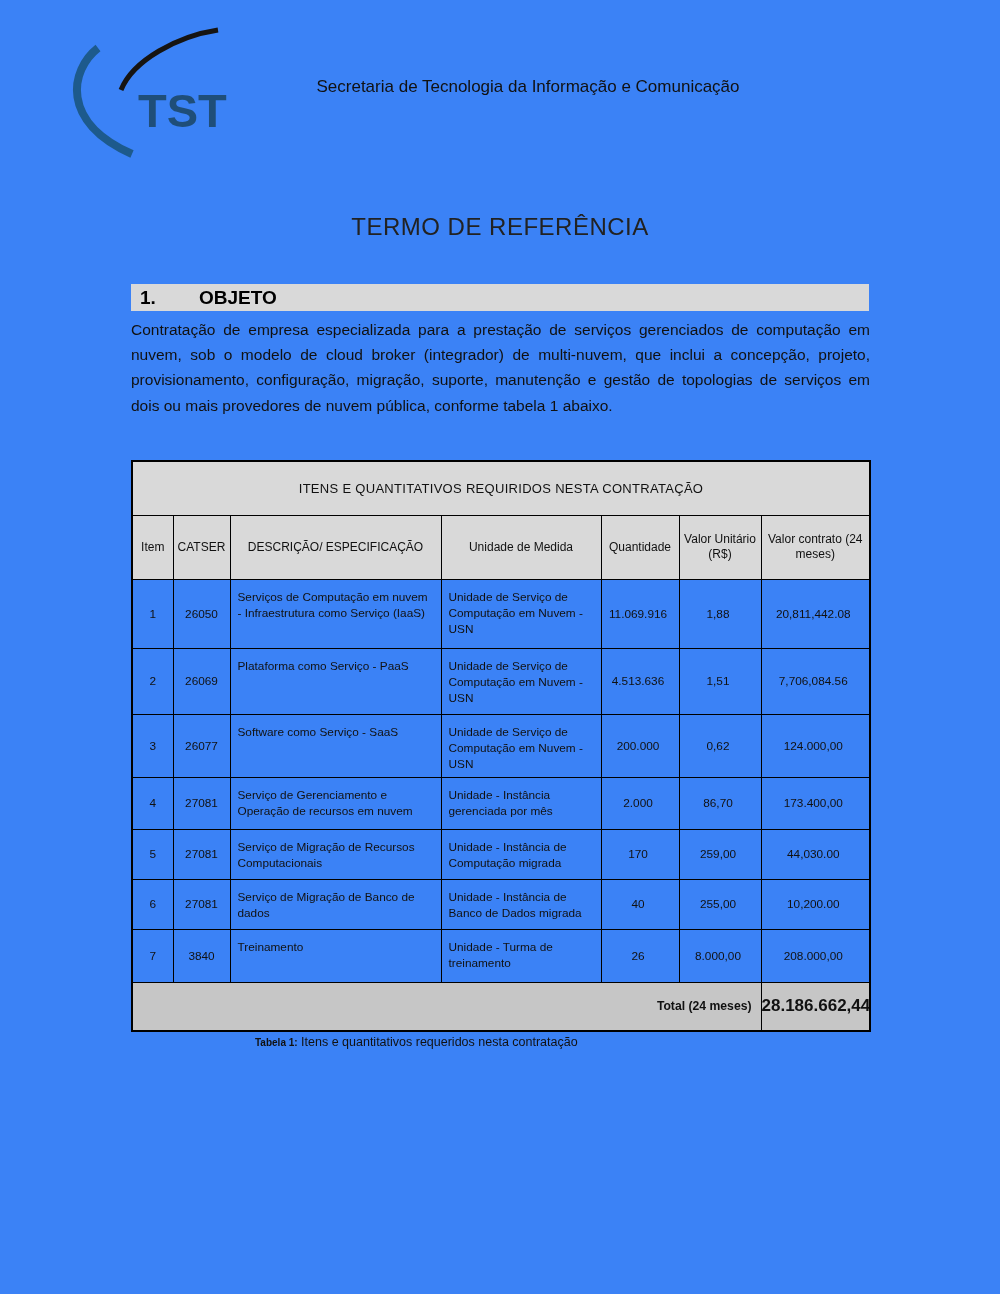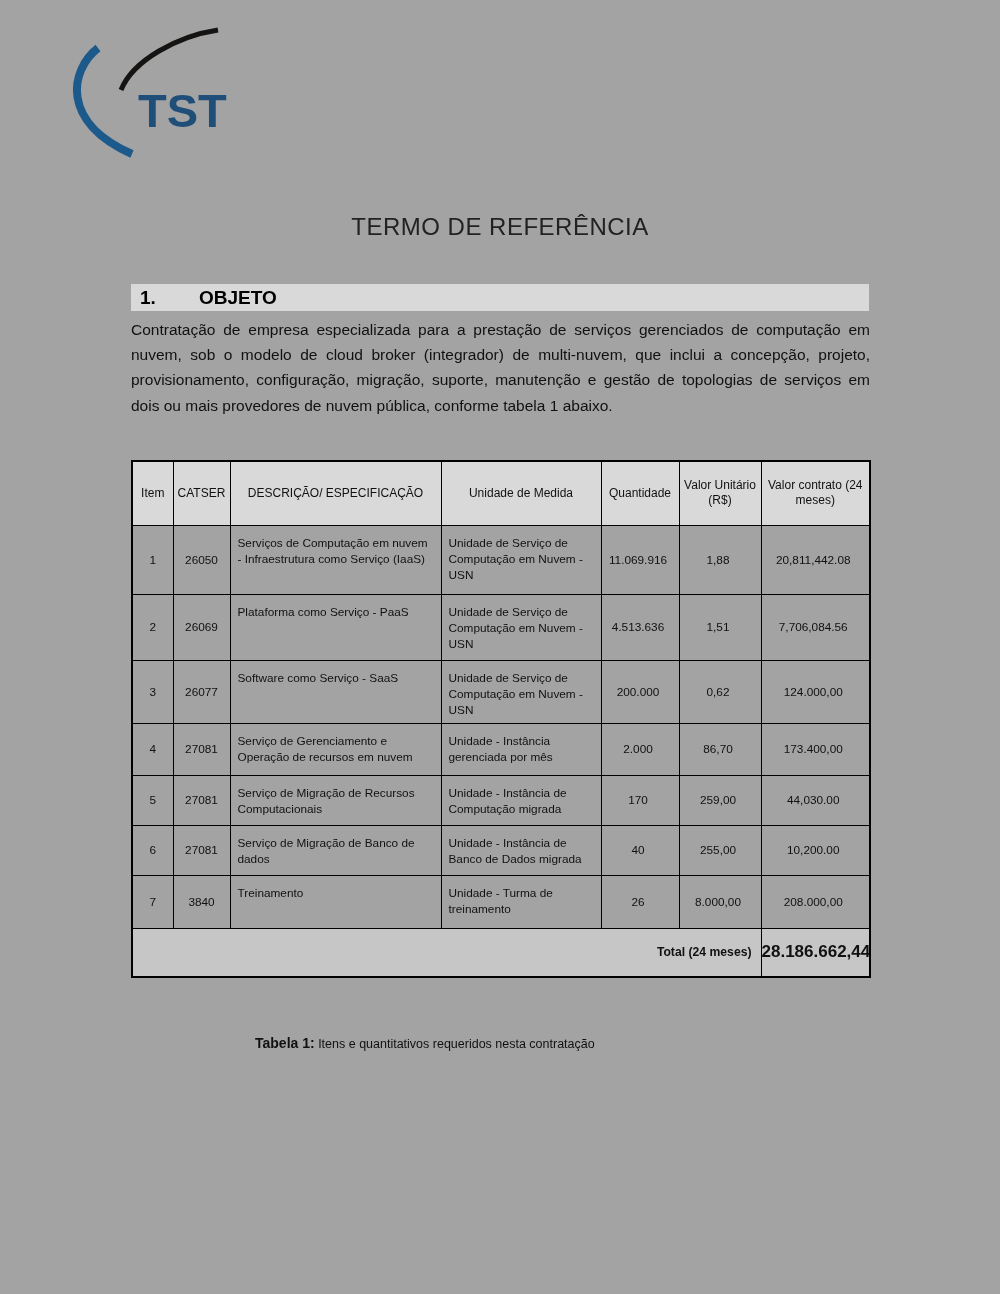--- a/index.html
+++ b/index.html
@@ -1,18 +1,18 @@
 <!DOCTYPE html>
 <html><head>
 <meta charset="utf-8">
 <style>
   * { margin:0; padding:0; box-sizing:border-box; }
   html,body { background:#888; }
   #page {
-    position:relative; width:1000px; height:1294px; background:#a3a3a3;
+    position:relative; width:1000px; height:1294px; background:#3b82f6;
     margin:0 auto; font-family:"Liberation Sans", sans-serif; color:#000;
     overflow:hidden;
   }
   
   #logo { position:absolute; left:60px; top:26px; width:175px; height:138px; }
   #org-block { position:absolute; left:156px; top:74px; width:744px; text-align:center; }
   #org-name { font-size:17.5px; color:#111; letter-spacing:0.2px; line-height:25px; }
   #org-dept { font-size:17px; color:#111; line-height:25px; }
   
   #doc-title { position:absolute; left:0; top:213px; width:1000px; text-align:center;
@@ -40,34 +40,35 @@
   tbody .c4, tbody .c5, tbody .c6 { text-align:center; vertical-align:middle; padding-right:4px; }
   tbody tr:nth-child(1){height:69px} tbody tr:nth-child(2){height:66px}
   tbody tr:nth-child(3){height:63px} tbody tr:nth-child(4){height:52px}
   tbody tr:nth-child(5){height:50px} tbody tr:nth-child(6){height:50px}
   tbody tr:nth-child(7){height:53px}
   tfoot td { height:49px; background:#c6c6c6; font-weight:bold; vertical-align:middle; }
   #total-label-cell { text-align:right; padding-right:9px; font-size:12.2px; }
   #total-value-cell { text-align:center; font-size:17px; }
   
   #table-caption { position:absolute; left:255px; top:1035px; font-size:12.5px; color:#111; }
-  #table-caption b { font-size:14px; }
+  #table-caption b { font-size:10px; }
 </style>
 </head>
 <body>
 
 <div id="page">
 
   <svg id="logo" viewBox="0 0 175 138" xmlns="http://www.w3.org/2000/svg">
     <path d="M 38 22 C 10 44, 0 96, 72 128" fill="none" stroke="#1d5a8c" stroke-width="8"></path>
     <path d="M 158 4 C 118 10, 73 34, 61 64" fill="none" stroke="#161412" stroke-width="5"></path>
     <text x="78" y="101" font-family="Liberation Sans, sans-serif" font-size="47" font-weight="bold" fill="#1f4e79">TST</text>
   </svg>
 
   <div id="org-block">
+    <div id="org-dept">Secretaria de Tecnologia da Informação e Comunicação</div>
   </div>
 
   <div id="doc-title">TERMO DE REFERÊNCIA</div>
 
   <div id="section-heading">
     <span id="section-num">1.</span>
     <span id="section-title">OBJETO</span>
   </div>
 
   <div id="objeto-paragraph">Contratação de empresa especializada para a prestação de serviços gerenciados de computação em nuvem, sob o modelo de cloud broker (integrador) de multi-nuvem, que inclui a concepção, projeto, provisionamento, configuração, migração, suporte, manutenção e gestão de topologias de serviços em dois ou mais provedores de nuvem pública, conforme tabela 1 abaixo.</div>
@@ -77,20 +78,23 @@
       <colgroup>
         <col style="width:41px">
           <col style="width:57px">
           <col style="width:211px">
         <col style="width:160px">
           <col style="width:78px">
           <col style="width:82px">
         <col style="width:109px">
       </colgroup>
       <thead>
+        <tr>
+          <th id="title-cell" colspan="7">ITENS E QUANTITATIVOS REQUIRIDOS NESTA CONTRATAÇÃO</th>
+        </tr>
         <tr class="colhead">
             <th class="c0">Item</th>
             <th class="c1">CATSER</th>
             <th class="c2">DESCRIÇÃO/ ESPECIFICAÇÃO</th>
             <th class="c3">Unidade de Medida</th>
             <th class="c4">Quantidade</th>
             <th class="c5">Valor Unitário (R$)</th>
             <th class="c6">Valor contrato (24 meses)</th>
           </tr>
       </thead>

